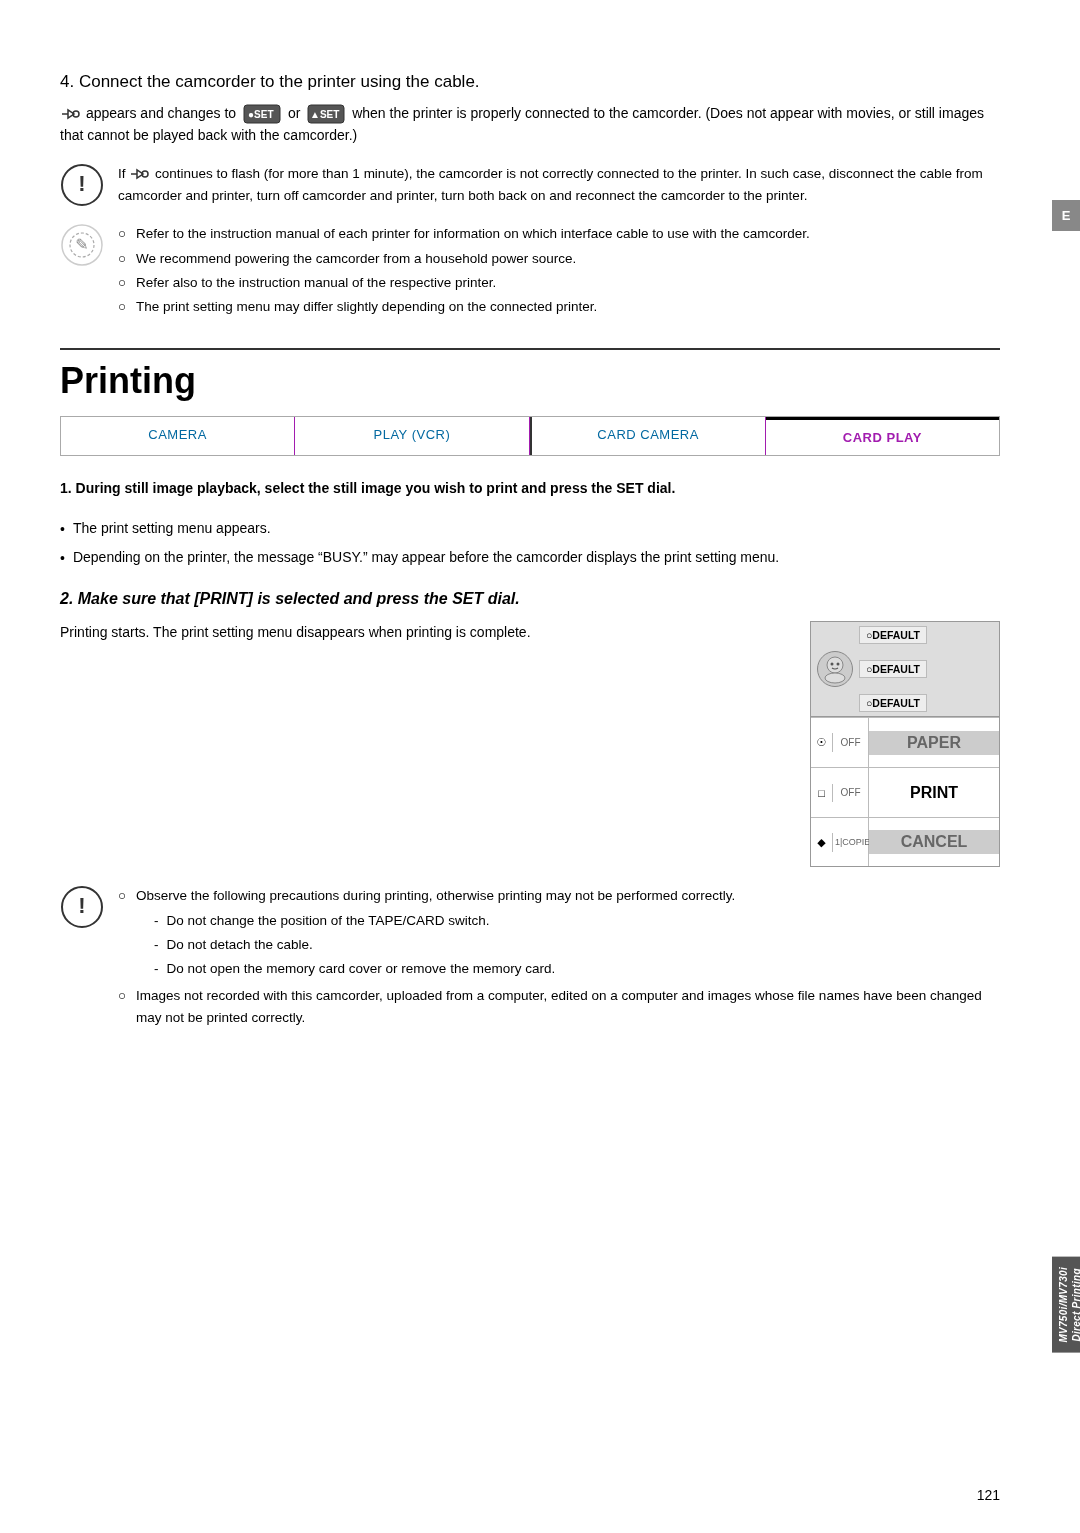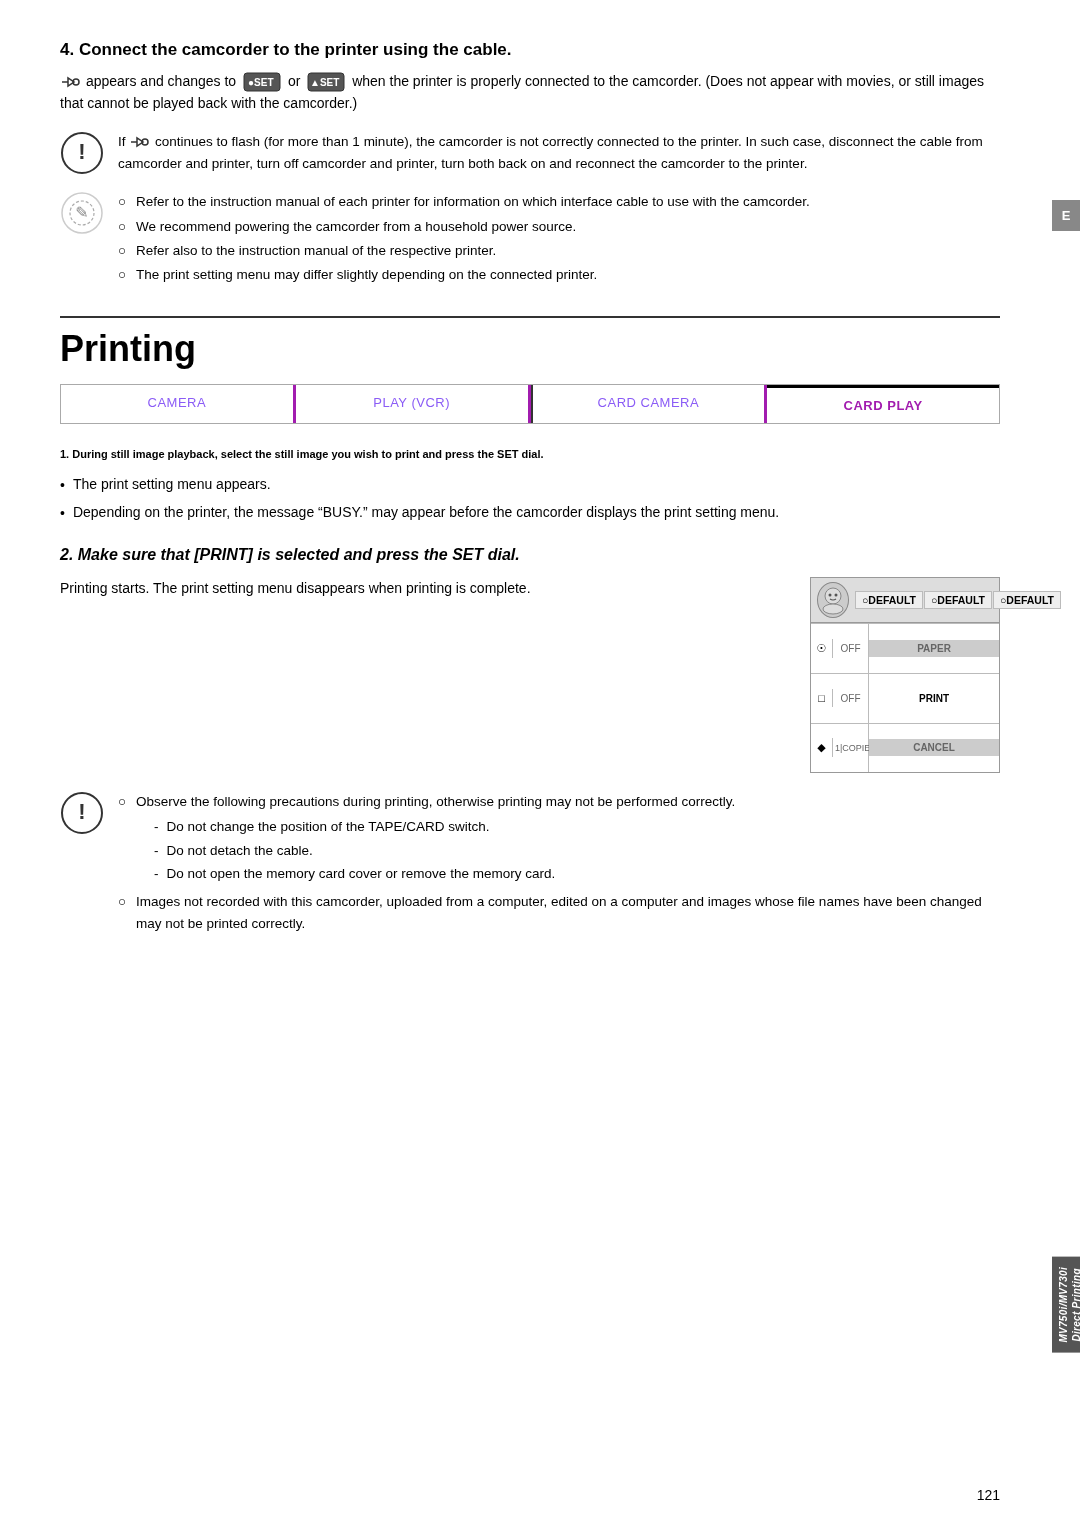--- a/index.html
+++ b/index.html
@@ -13,22 +13,23 @@
       position: relative;
     }
     .page {
       width: 1080px;
       min-height: 1533px;
       padding: 40px 80px 60px 60px;
       position: relative;
     }
     .section-heading-4 {
       font-size: 17px;
-      font-weight: bold;
+      font-weight: normal;
       margin-bottom: 10px;
+      margin-top: 32px;
     }
     .body-text {
       font-size: 14px;
       line-height: 1.6;
       margin-bottom: 8px;
     }
     .note-box {
       display: flex;
       align-items: flex-start;
       margin: 16px 0;
@@ -70,42 +71,42 @@
       border: 1px solid #aaa;
       margin-bottom: 22px;
       width: 100%;
     }
     .tab-item {
       flex: 1;
       text-align: center;
       padding: 10px 0;
       font-size: 13px;
       font-weight: normal;
-      color: #8b5cf6;
-      border-right: 3px solid #a21caf;
+      color: #0369a1;
+      border-right: 1px solid #a21caf;
       letter-spacing: 0.5px;
       text-transform: uppercase;
     }
     .tab-item:last-child {
       border-right: none;
     }
     .tab-item.active {
       font-weight: bold;
       color: #a21caf;
       background: #fff;
       border-top: 3px solid #000;
     }
     .tab-divider {
       width: 2px;
       background: #333;
     }
     .heading-1 {
-      font-size: 11px;
-      font-weight: bold;
-      margin-bottom: 10px;
+      font-size: 14px;
+      font-weight: bold;
+      margin-bottom: 18px;
       line-height: 1.5;
     }
     .bullet-dot {
       display: flex;
       align-items: flex-start;
       margin-bottom: 5px;
       font-size: 14px;
       line-height: 1.6;
     }
     .bullet-dot::before {
@@ -154,21 +155,22 @@
       border-radius: 50%;
       background: #ccc;
       border: 1px solid #888;
       display: flex;
       align-items: center;
       justify-content: center;
       font-size: 18px;
     }
     .print-ui-options {
       display: flex;
-      gap: 1px;
+      flex-direction: column;
+      gap: 16px;
     }
     .print-ui-option {
       background: #eee;
       padding: 2px 6px;
       border: 1px solid #bbb;
       font-size: 10.5px;
       font-weight: bold;
     }
     .print-ui-rows {
       width: 100%;
@@ -189,21 +191,21 @@
       width: 36px;
       text-align: center;
       font-size: 10px;
       padding: 19px 2px;
       border-right: 1px solid #bbb;
       color: #666;
     }
     .print-ui-row-value {
       flex: 1;
       text-align: center;
-      font-size: 10px;
+      font-size: 16px;
       padding: 3px 2px;
       font-weight: bold;
     }
     .print-ui-row-value.shaded {
       background: #ccc;
       color: #666;
     }
     .warning-note-box {
       display: flex;
       align-items: flex-start;

